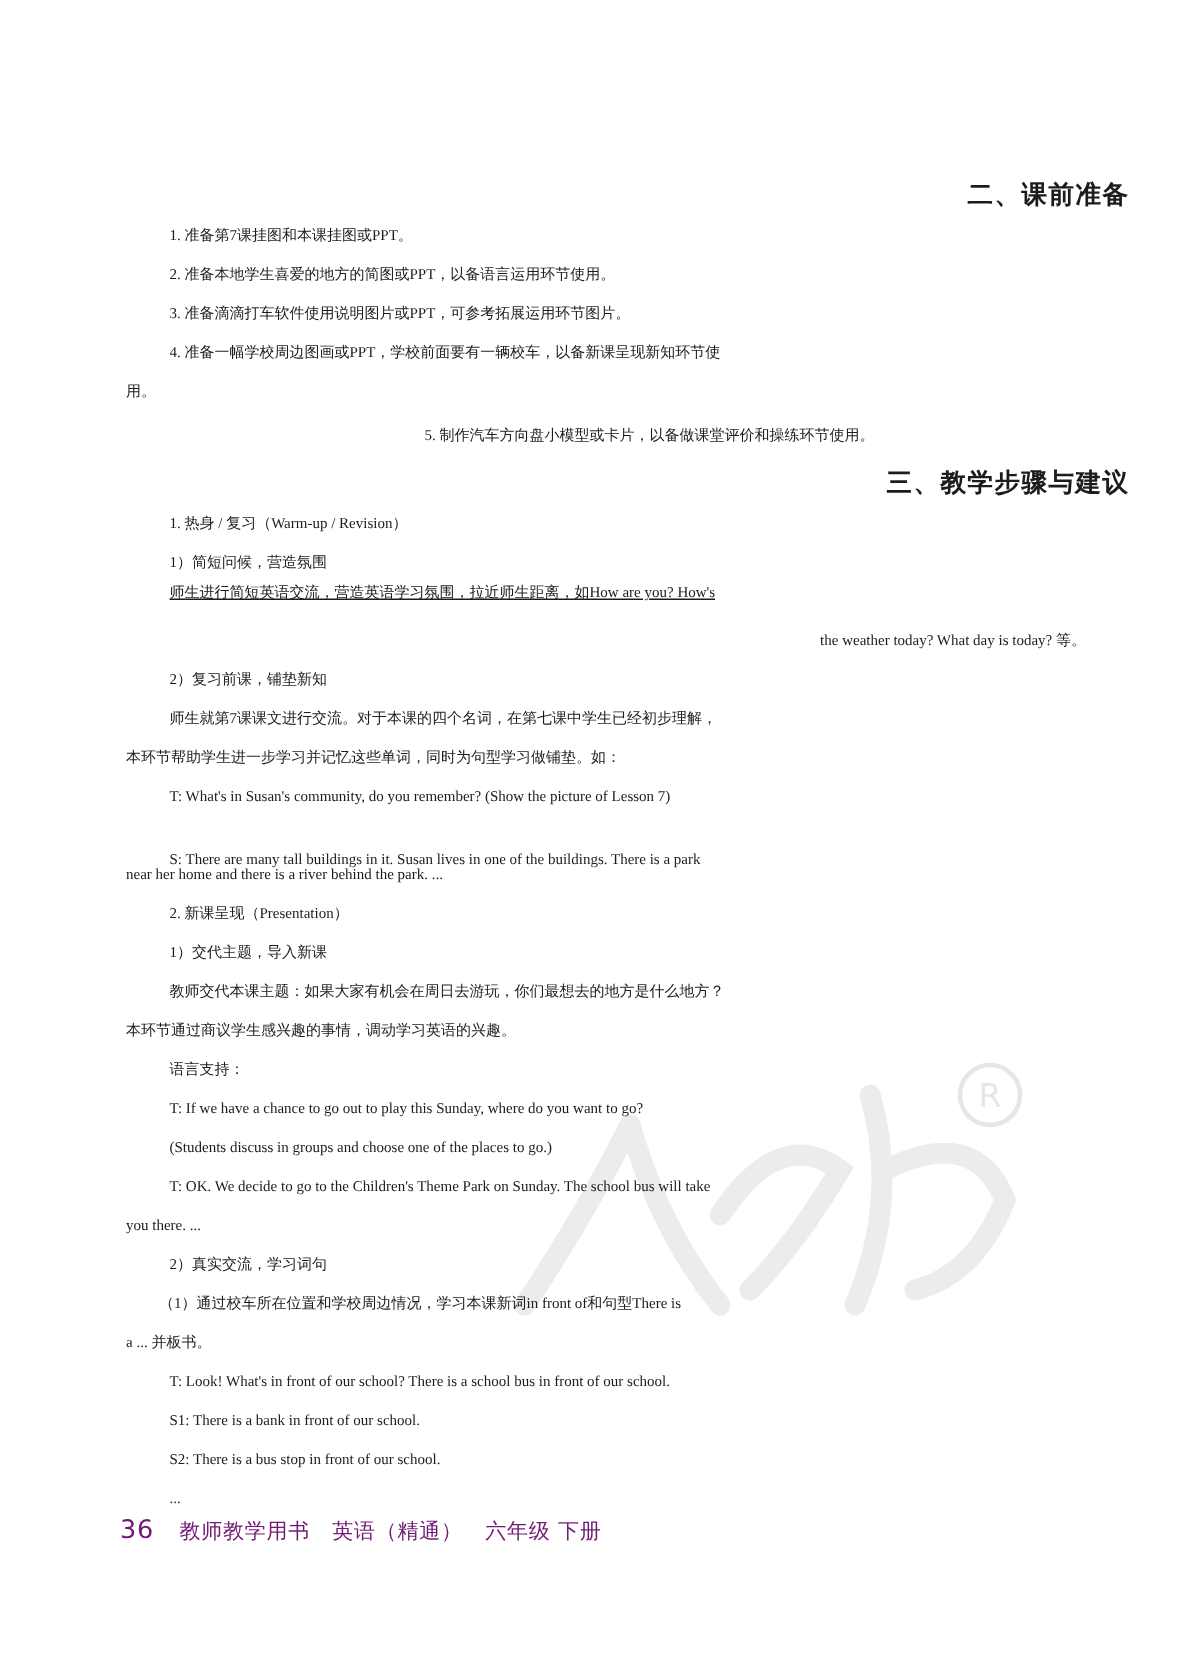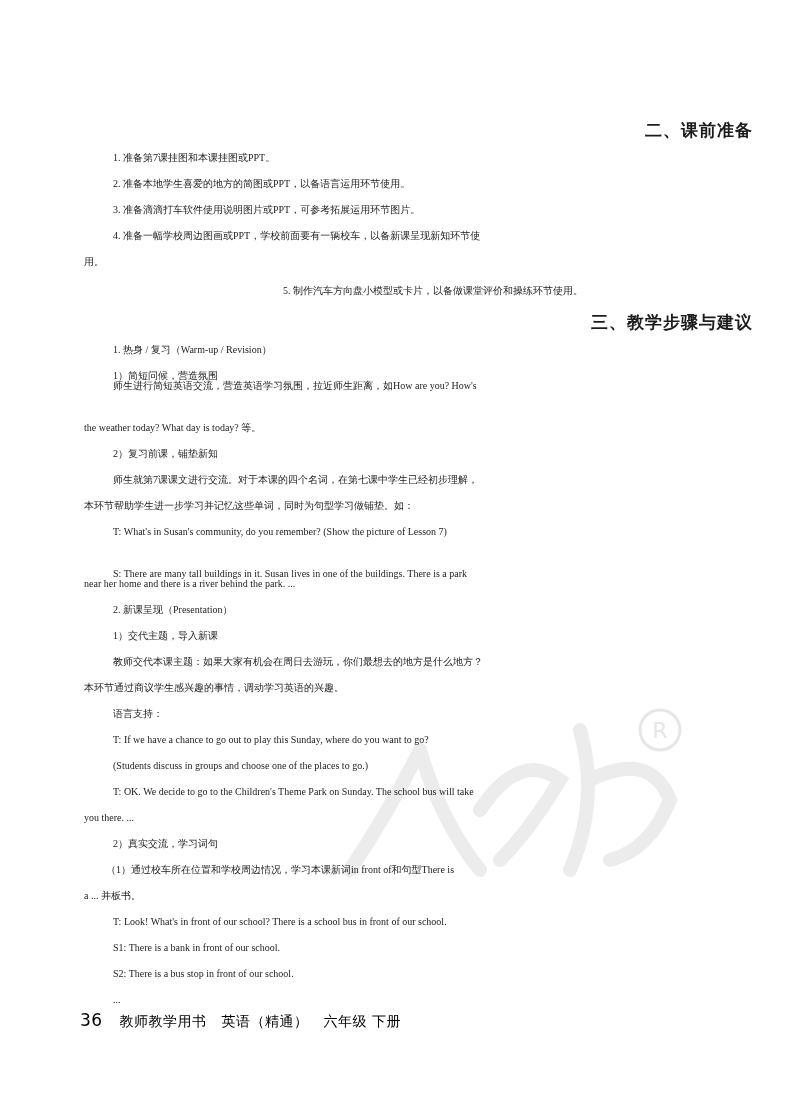--- a/index.html
+++ b/index.html
@@ -14,21 +14,21 @@
   }
   .watermark svg { width: 100%; height: 100%; }
   .line {
     position: absolute; left: 84px; width: 640px; font-size: 10px; line-height: 20px;
     white-space: nowrap;
   }
   .indent { left: 113px; }
   .heading { font-size: 17px; font-weight: bold; left: 113px; font-family: "DejaVu Sans", sans-serif; letter-spacing: 1px; text-align: right; }
   .footer {
     position: absolute; left: 80px; top: 1010px; font-size: 14px;
-    font-family: "DejaVu Sans", sans-serif; color: #000000; letter-spacing: 0.5px;
+    font-family: "DejaVu Sans", sans-serif; color: #701a75; letter-spacing: 0.5px;
   }
   .footer .pg { font-size: 17px; margin-right: 12px; }
   .footer span.sp { margin-right: 10px; }
 </style>
 </head>
 <body>
 
 <div class="page">
 
   <div class="watermark">
@@ -49,22 +49,22 @@
   <div class="line indent" style="top:148px;">1. 准备第7课挂图和本课挂图或PPT。</div>
   <div class="line indent" style="top:174px;">2. 准备本地学生喜爱的地方的简图或PPT，以备语言运用环节使用。</div>
   <div class="line indent" style="top:200px;">3. 准备滴滴打车软件使用说明图片或PPT，可参考拓展运用环节图片。</div>
   <div class="line indent" style="top:226px;">4. 准备一幅学校周边图画或PPT，学校前面要有一辆校车，以备新课呈现新知环节使</div>
   <div class="line" style="top:252px;">用。</div>
   <div class="line indent" style="top:281px;text-align:center;">5. 制作汽车方向盘小模型或卡片，以备做课堂评价和操练环节使用。</div>
 
   <div class="line heading" style="top:312px;">三、教学步骤与建议</div>
   <div class="line indent" style="top:340px;">1. 热身 / 复习（Warm-up / Revision）</div>
   <div class="line indent" style="top:366px;">1）简短问候，营造氛围</div>
-  <div class="line indent" style="top:376px;">师生进行简短英语交流，营造英语学习氛围，拉近师生距离，如How are you? How's</div>
-  <div class="line" style="top:418px;">the weather today? What day is today? 等。</div>
+  <div class="line indent" style="top:386px;text-decoration:underline;">师生进行简短英语交流，营造英语学习氛围，拉近师生距离，如How are you? How's</div>
+  <div class="line" style="top:418px;text-align:right;">the weather today? What day is today? 等。</div>
   <div class="line indent" style="top:444px;">2）复习前课，铺垫新知</div>
   <div class="line indent" style="top:470px;">师生就第7课课文进行交流。对于本课的四个名词，在第七课中学生已经初步理解，</div>
   <div class="line" style="top:496px;">本环节帮助学生进一步学习并记忆这些单词，同时为句型学习做铺垫。如：</div>
   <div class="line indent" style="top:522px;">T: What's in Susan's community, do you remember? (Show the picture of Lesson 7)</div>
   <div class="line indent" style="top:564px;">S: There are many tall buildings in it. Susan lives in one of the buildings. There is a park</div>
   <div class="line" style="top:574px;">near her home and there is a river behind the park. ...</div>
   <div class="line indent" style="top:600px;">2. 新课呈现（Presentation）</div>
   <div class="line indent" style="top:626px;">1）交代主题，导入新课</div>
   <div class="line indent" style="top:652px;">教师交代本课主题：如果大家有机会在周日去游玩，你们最想去的地方是什么地方？</div>
   <div class="line" style="top:678px;">本环节通过商议学生感兴趣的事情，调动学习英语的兴趣。</div>

